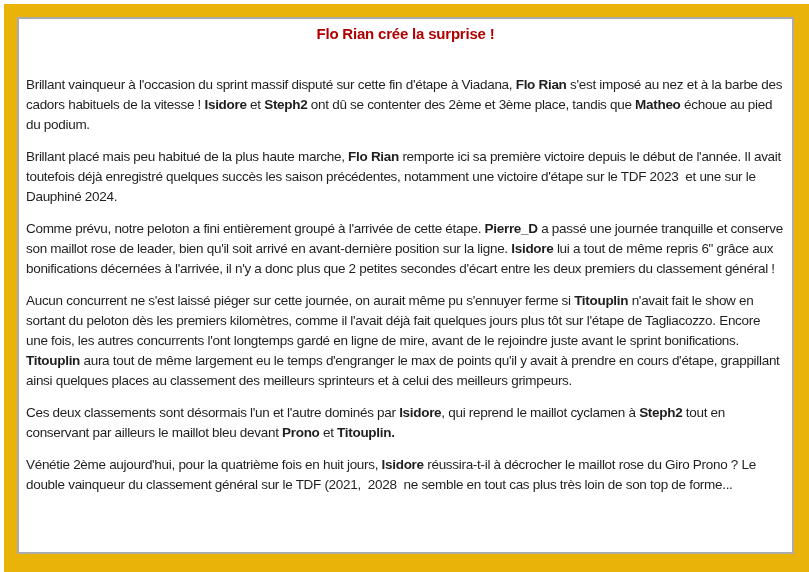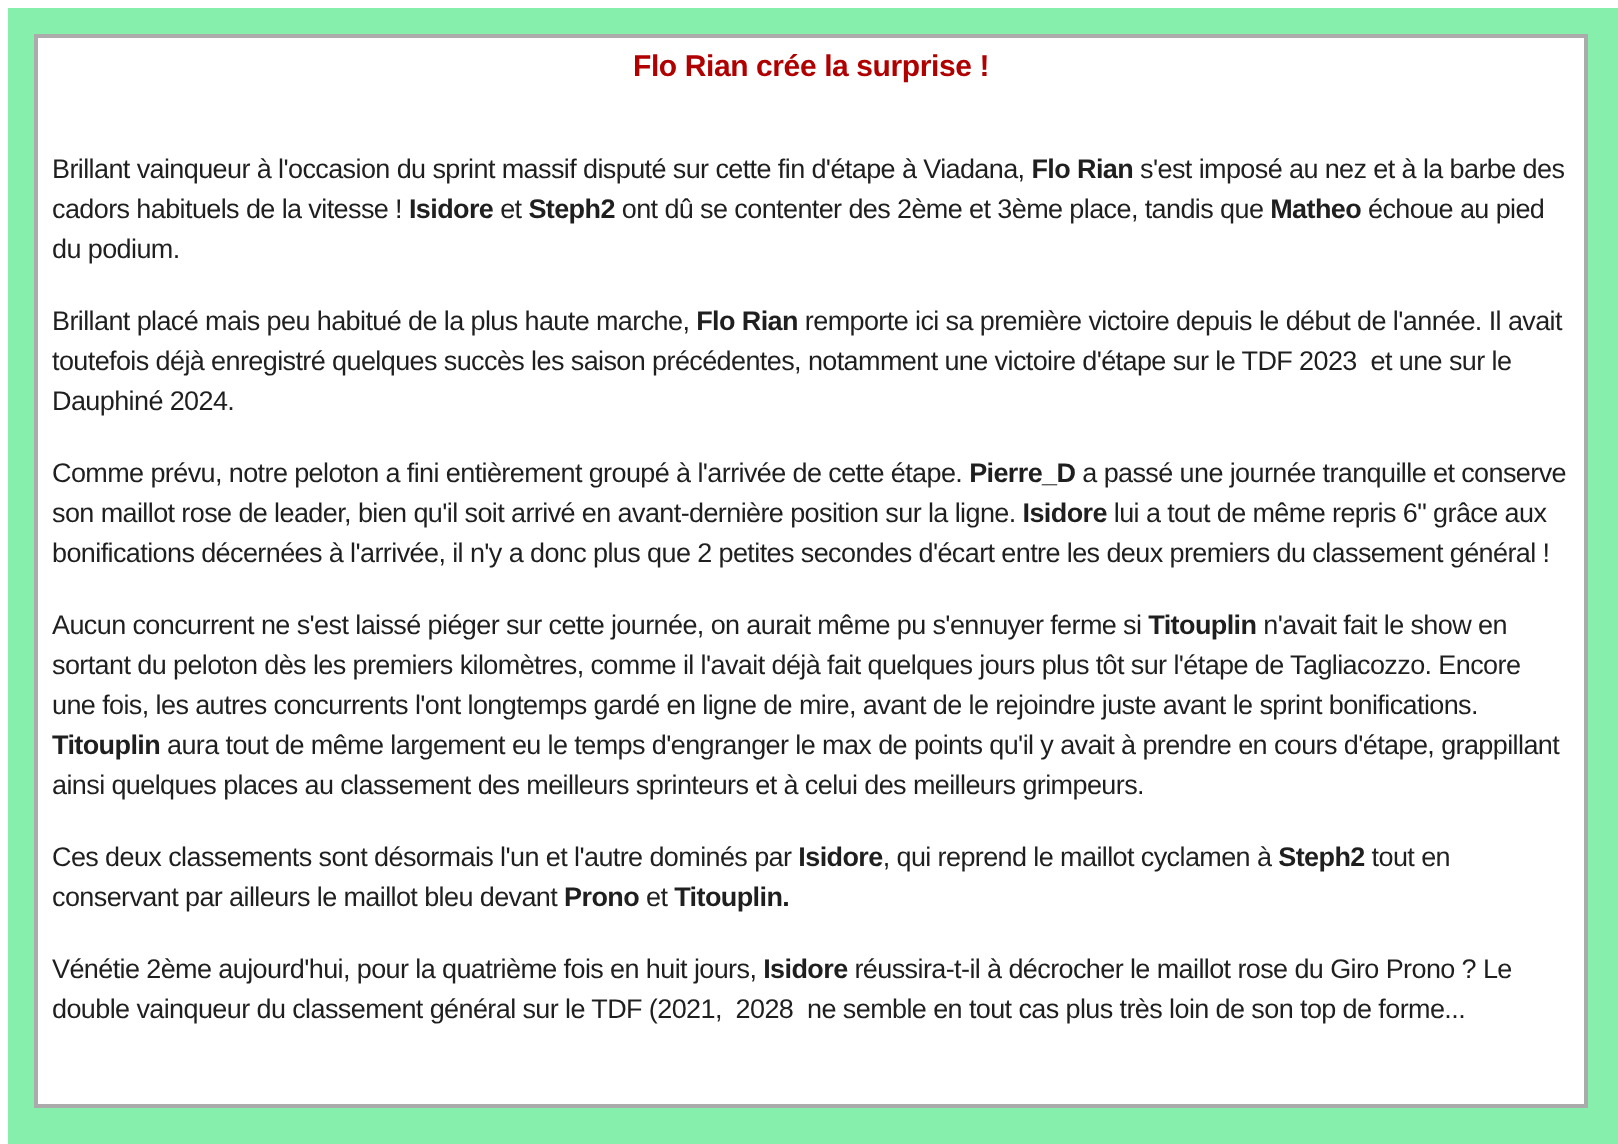--- a/index.html
+++ b/index.html
@@ -36,31 +36,31 @@
     font-weight: bold;
     text-align: center;
     margin: 2px 0 32px 0;
     color: #B00000;
     letter-spacing: -0.2px;
   }
   .para {
     font-size: 13.5px;
     line-height: 20px;
     letter-spacing: -0.3px;
-    margin: 16px 0 12px 0;
+    margin: 4px 0 12px 0;
     color: #1F1F1F;
     white-space: pre-wrap;
     text-align: left;
   }
   .para b { font-weight: bold; }
 </style>
 </head>
 <body>
 
-<div class="frame" style="background: #86efac; padding-left: 16px;">
+<div class="frame" style="background: #eab308; padding-left: 16px;">
   <div class="sheet" style="border-color: rgb(171, 171, 171);">
     <h1 class="title" style="color: rgb(176, 0, 0);">Flo Rian crée la surprise !</h1>
     <div>
         <p class="para" style="color: rgb(31, 31, 31);"><span>Brillant vainqueur à l'occasion du sprint massif disputé sur cette fin d'étape à Viadana, </span><b>Flo Rian</b><span> s'est imposé au nez et à la barbe des cadors habituels de la vitesse ! </span><b>Isidore</b><span> et </span><b>Steph2</b><span> ont dû se contenter des 2ème et 3ème place, tandis que </span><b>Matheo</b><span> échoue au pied du podium.</span></p>
         <p class="para" style="color: rgb(31, 31, 31);"><span>Brillant placé mais peu habitué de la plus haute marche, </span><b>Flo Rian</b><span> remporte ici sa première victoire depuis le début de l'année. Il avait toutefois déjà enregistré quelques succès les saison précédentes, notamment une victoire d'étape sur le TDF 2023  et une sur le Dauphiné 2024.</span></p>
         <p class="para" style="color: rgb(31, 31, 31);"><span>Comme prévu, notre peloton a fini entièrement groupé à l'arrivée de cette étape. </span><b>Pierre_D</b><span> a passé une journée tranquille et conserve son maillot rose de leader, bien qu'il soit arrivé en avant-dernière position sur la ligne. </span><b>Isidore</b><span> lui a tout de même repris 6" grâce aux bonifications décernées à l'arrivée, il n'y a donc plus que 2 petites secondes d'écart entre les deux premiers du classement général !</span></p>
         <p class="para" style="color: rgb(31, 31, 31);"><span>Aucun concurrent ne s'est laissé piéger sur cette journée, on aurait même pu s'ennuyer ferme si </span><b>Titouplin</b><span> n'avait fait le show en sortant du peloton dès les premiers kilomètres, comme il l'avait déjà fait quelques jours plus tôt sur l'étape de Tagliacozzo. Encore une fois, les autres concurrents l'ont longtemps gardé en ligne de mire, avant de le rejoindre juste avant le sprint bonifications. </span><b>Titouplin</b><span> aura tout de même largement eu le temps d'engranger le max de points qu'il y avait à prendre en cours d'étape, grappillant ainsi quelques places au classement des meilleurs sprinteurs et à celui des meilleurs grimpeurs.</span></p>
         <p class="para" style="color: rgb(31, 31, 31);"><span>Ces deux classements sont désormais l'un et l'autre dominés par </span><b>Isidore</b><span>, qui reprend le maillot cyclamen à </span><b>Steph2</b><span> tout en conservant par ailleurs le maillot bleu devant </span><b>Prono</b><span> et </span><b>Titouplin.</b></p>
         <p class="para" style="color: rgb(31, 31, 31);"><span>Vénétie 2ème aujourd'hui, pour la quatrième fois en huit jours, </span><b>Isidore</b><span> réussira-t-il à décrocher le maillot rose du Giro Prono ? Le double vainqueur du classement général sur le TDF (2021,  2028  ne semble en tout cas plus très loin de son top de forme...</span></p>
       </div>

